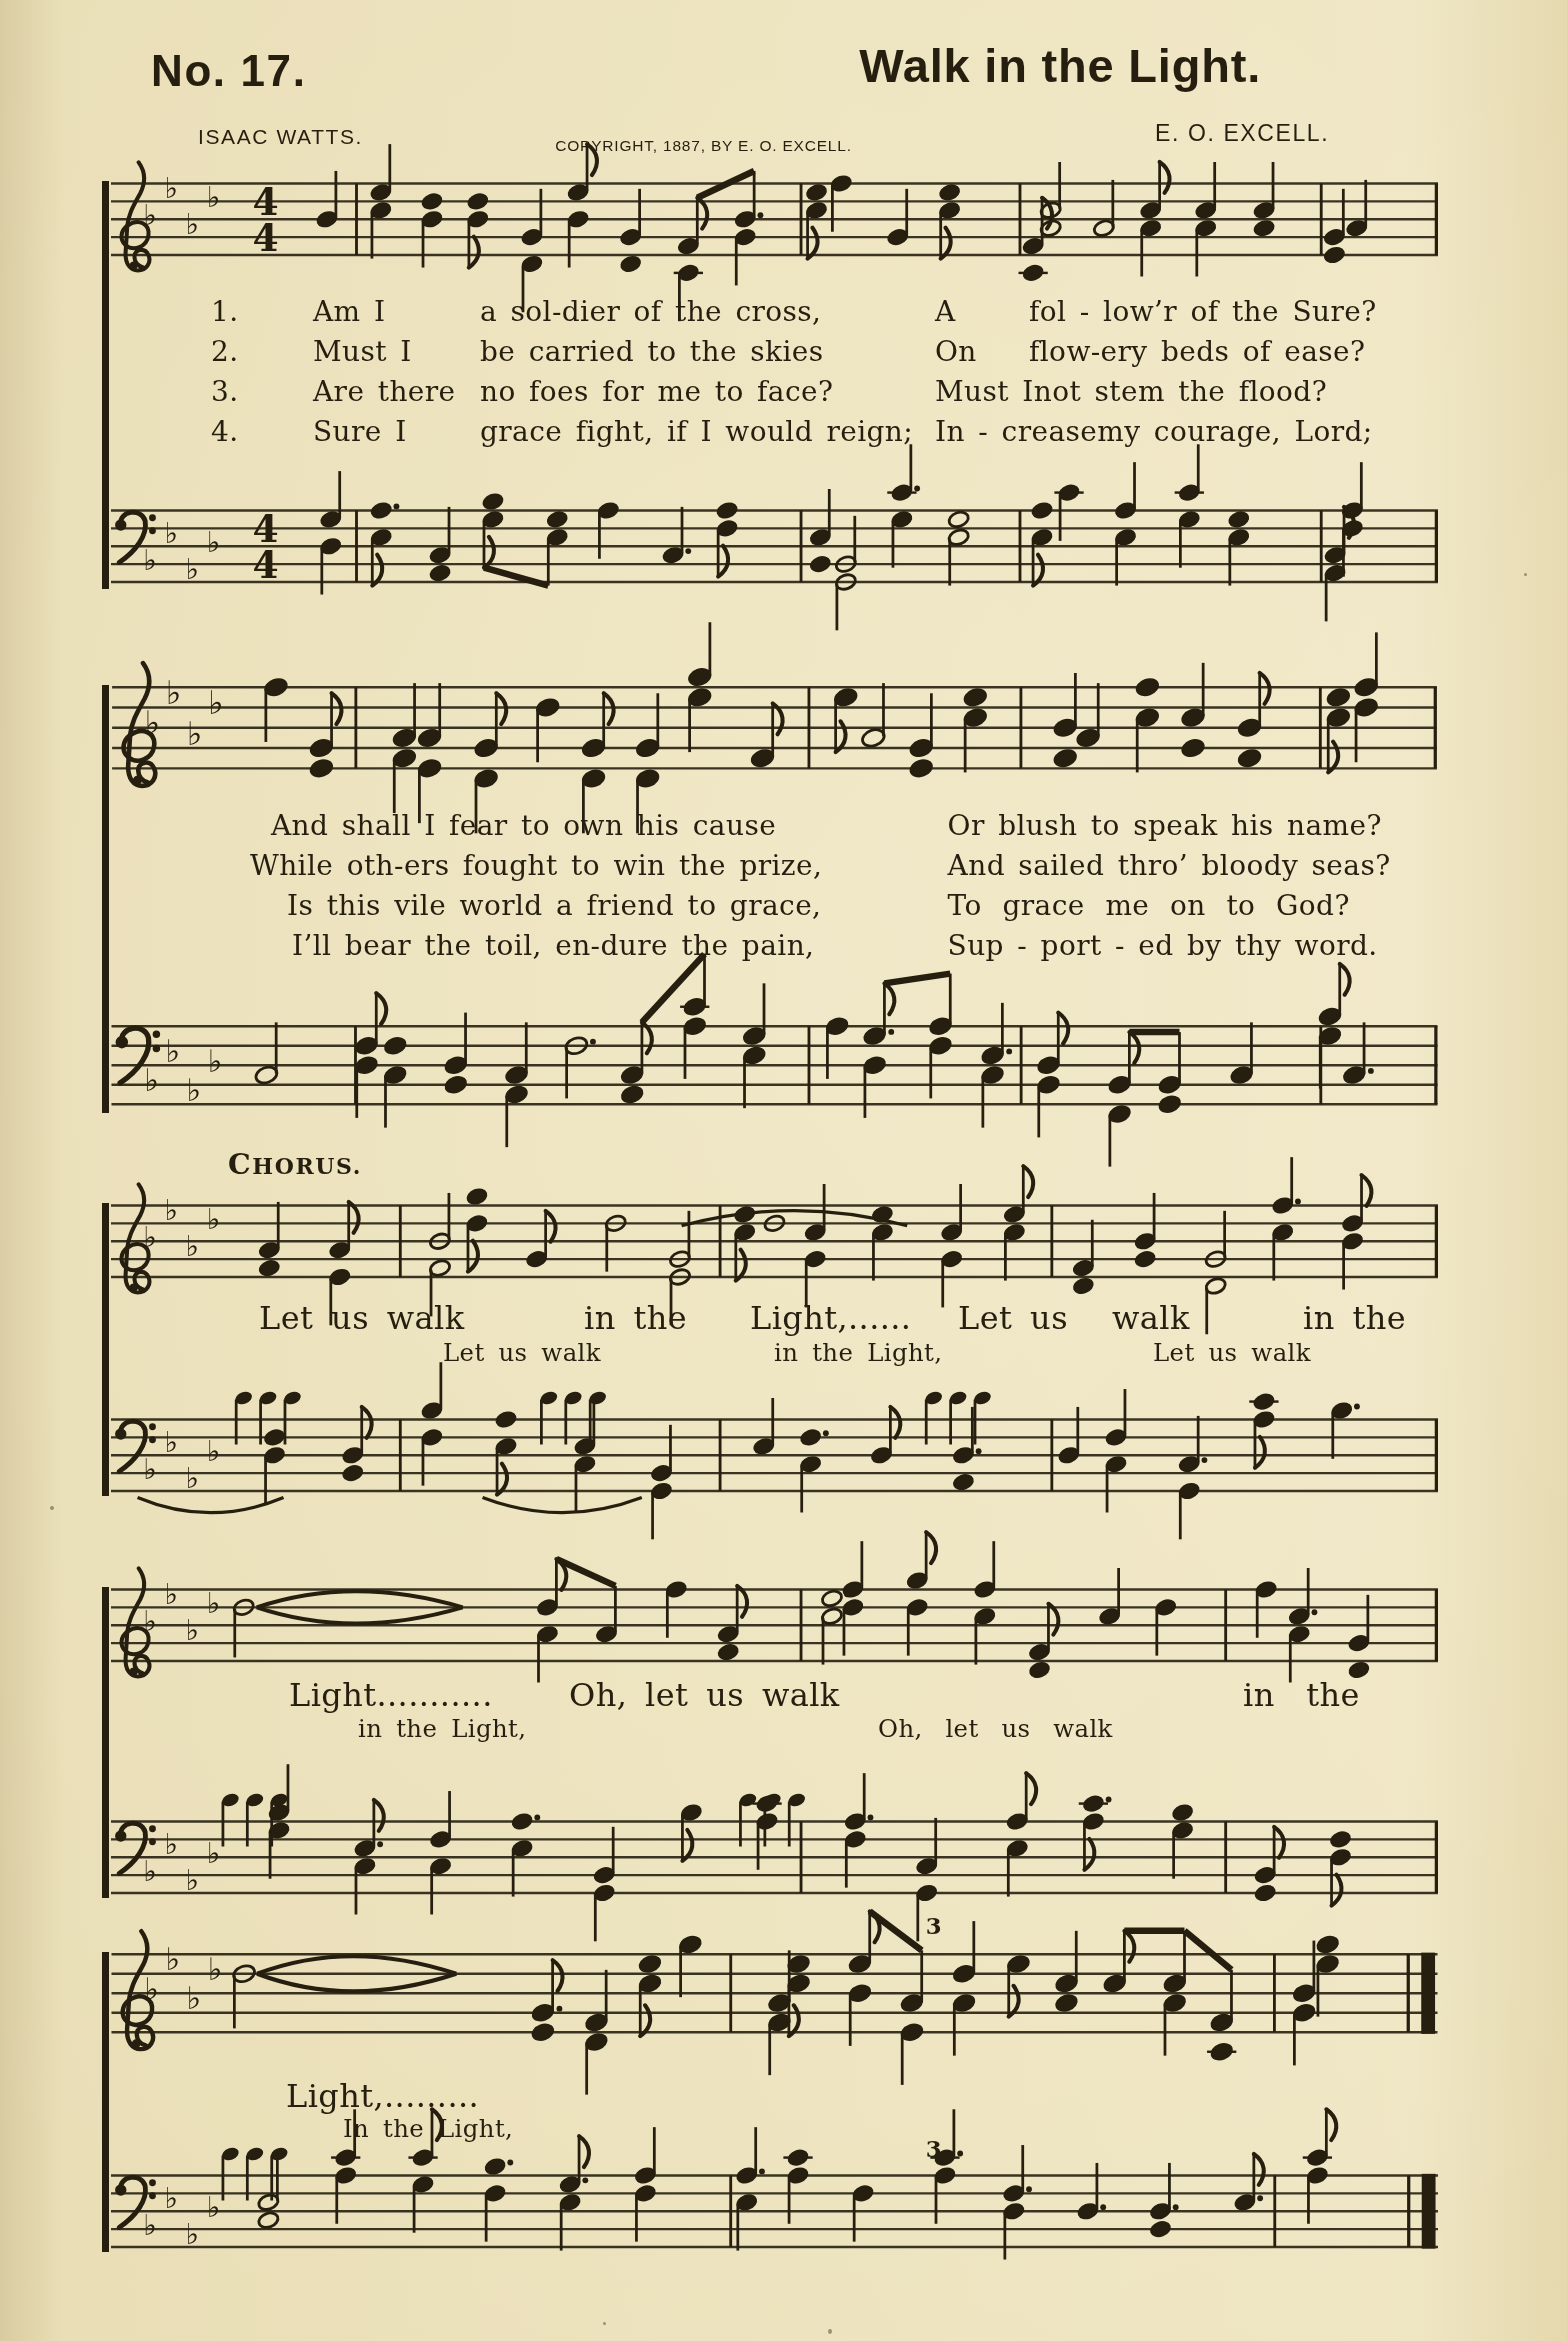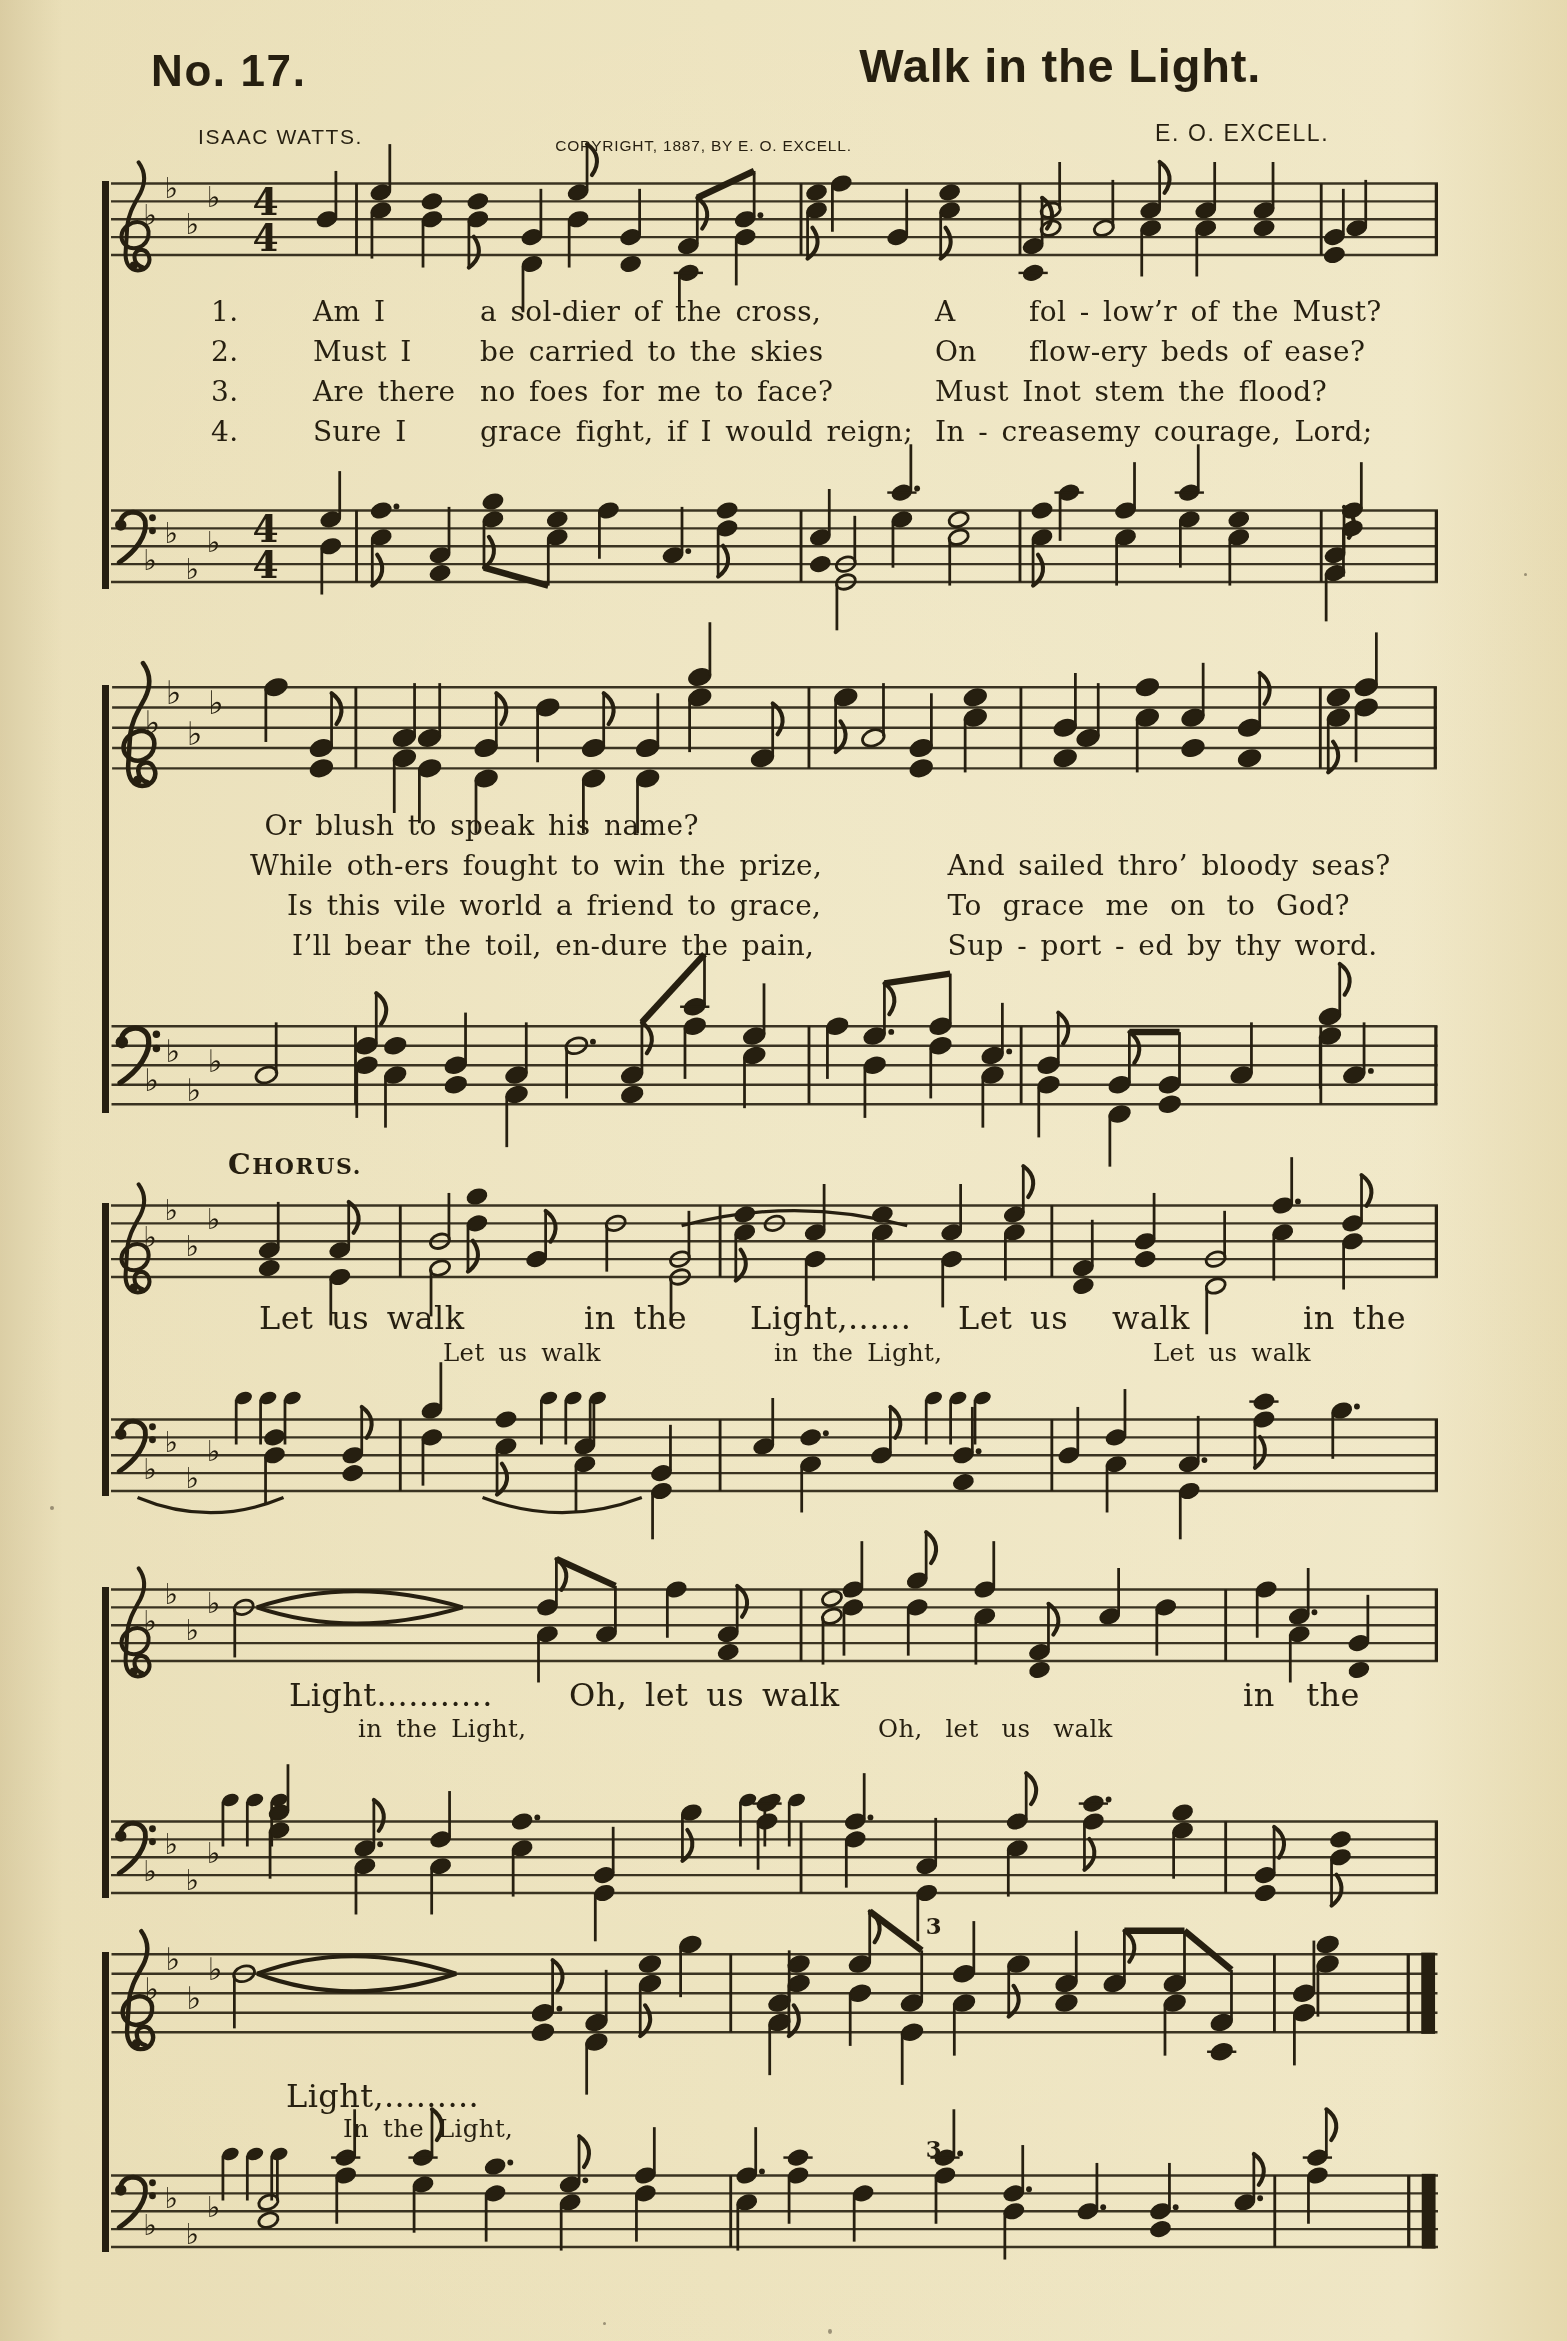--- a/index.html
+++ b/index.html
@@ -972,21 +972,21 @@
         <path d="M1510.686775747935 18.599999999999994 C 1524.686775747935 28.599999999999994 1526.686775747935 42.599999999999994 1516.686775747935 56.599999999999994" stroke="#261f10" stroke-width="5" fill="none" stroke-linecap="round"></path>
       </svg>
     </div>
 
   <div class="verses1">
     <div class="v1row">
       <span>1.</span>
         <span>Am I</span>
         <span>a sol-dier of the cross,</span>
         <span>A</span>
-        <span>fol - low’r of the Must?</span>
+        <span>fol - low’r of the Sure?</span>
     </div>
     <div class="v1row">
       <span>2.</span>
         <span>Must I</span>
         <span>be carried to the skies</span>
         <span>On</span>
         <span>flow-ery beds of  ease?</span>
     </div>
     <div class="v1row">
       <span>3.</span>
@@ -999,20 +999,21 @@
       <span>4.</span>
         <span>Sure I</span>
         <span>grace fight, if I would reign;</span>
         <span>In - crease</span>
         <span>my courage, Lord;</span>
     </div>
   </div>
 
   <div class="verses2">
     <div class="v2row">
+      <span class="c1">And shall  I  fear  to  own his cause</span>
         <span class="c2">Or  blush to speak his name?</span>
     </div>
     <div class="v2row">
       <span class="c1">While oth-ers fought to  win  the prize,</span>
         <span class="c2">And sailed thro’ bloody seas?</span>
     </div>
     <div class="v2row">
       <span class="c1">Is  this  vile world a friend to grace,</span>
         <span class="c2">To  grace   me on   to  God?</span>
     </div>

